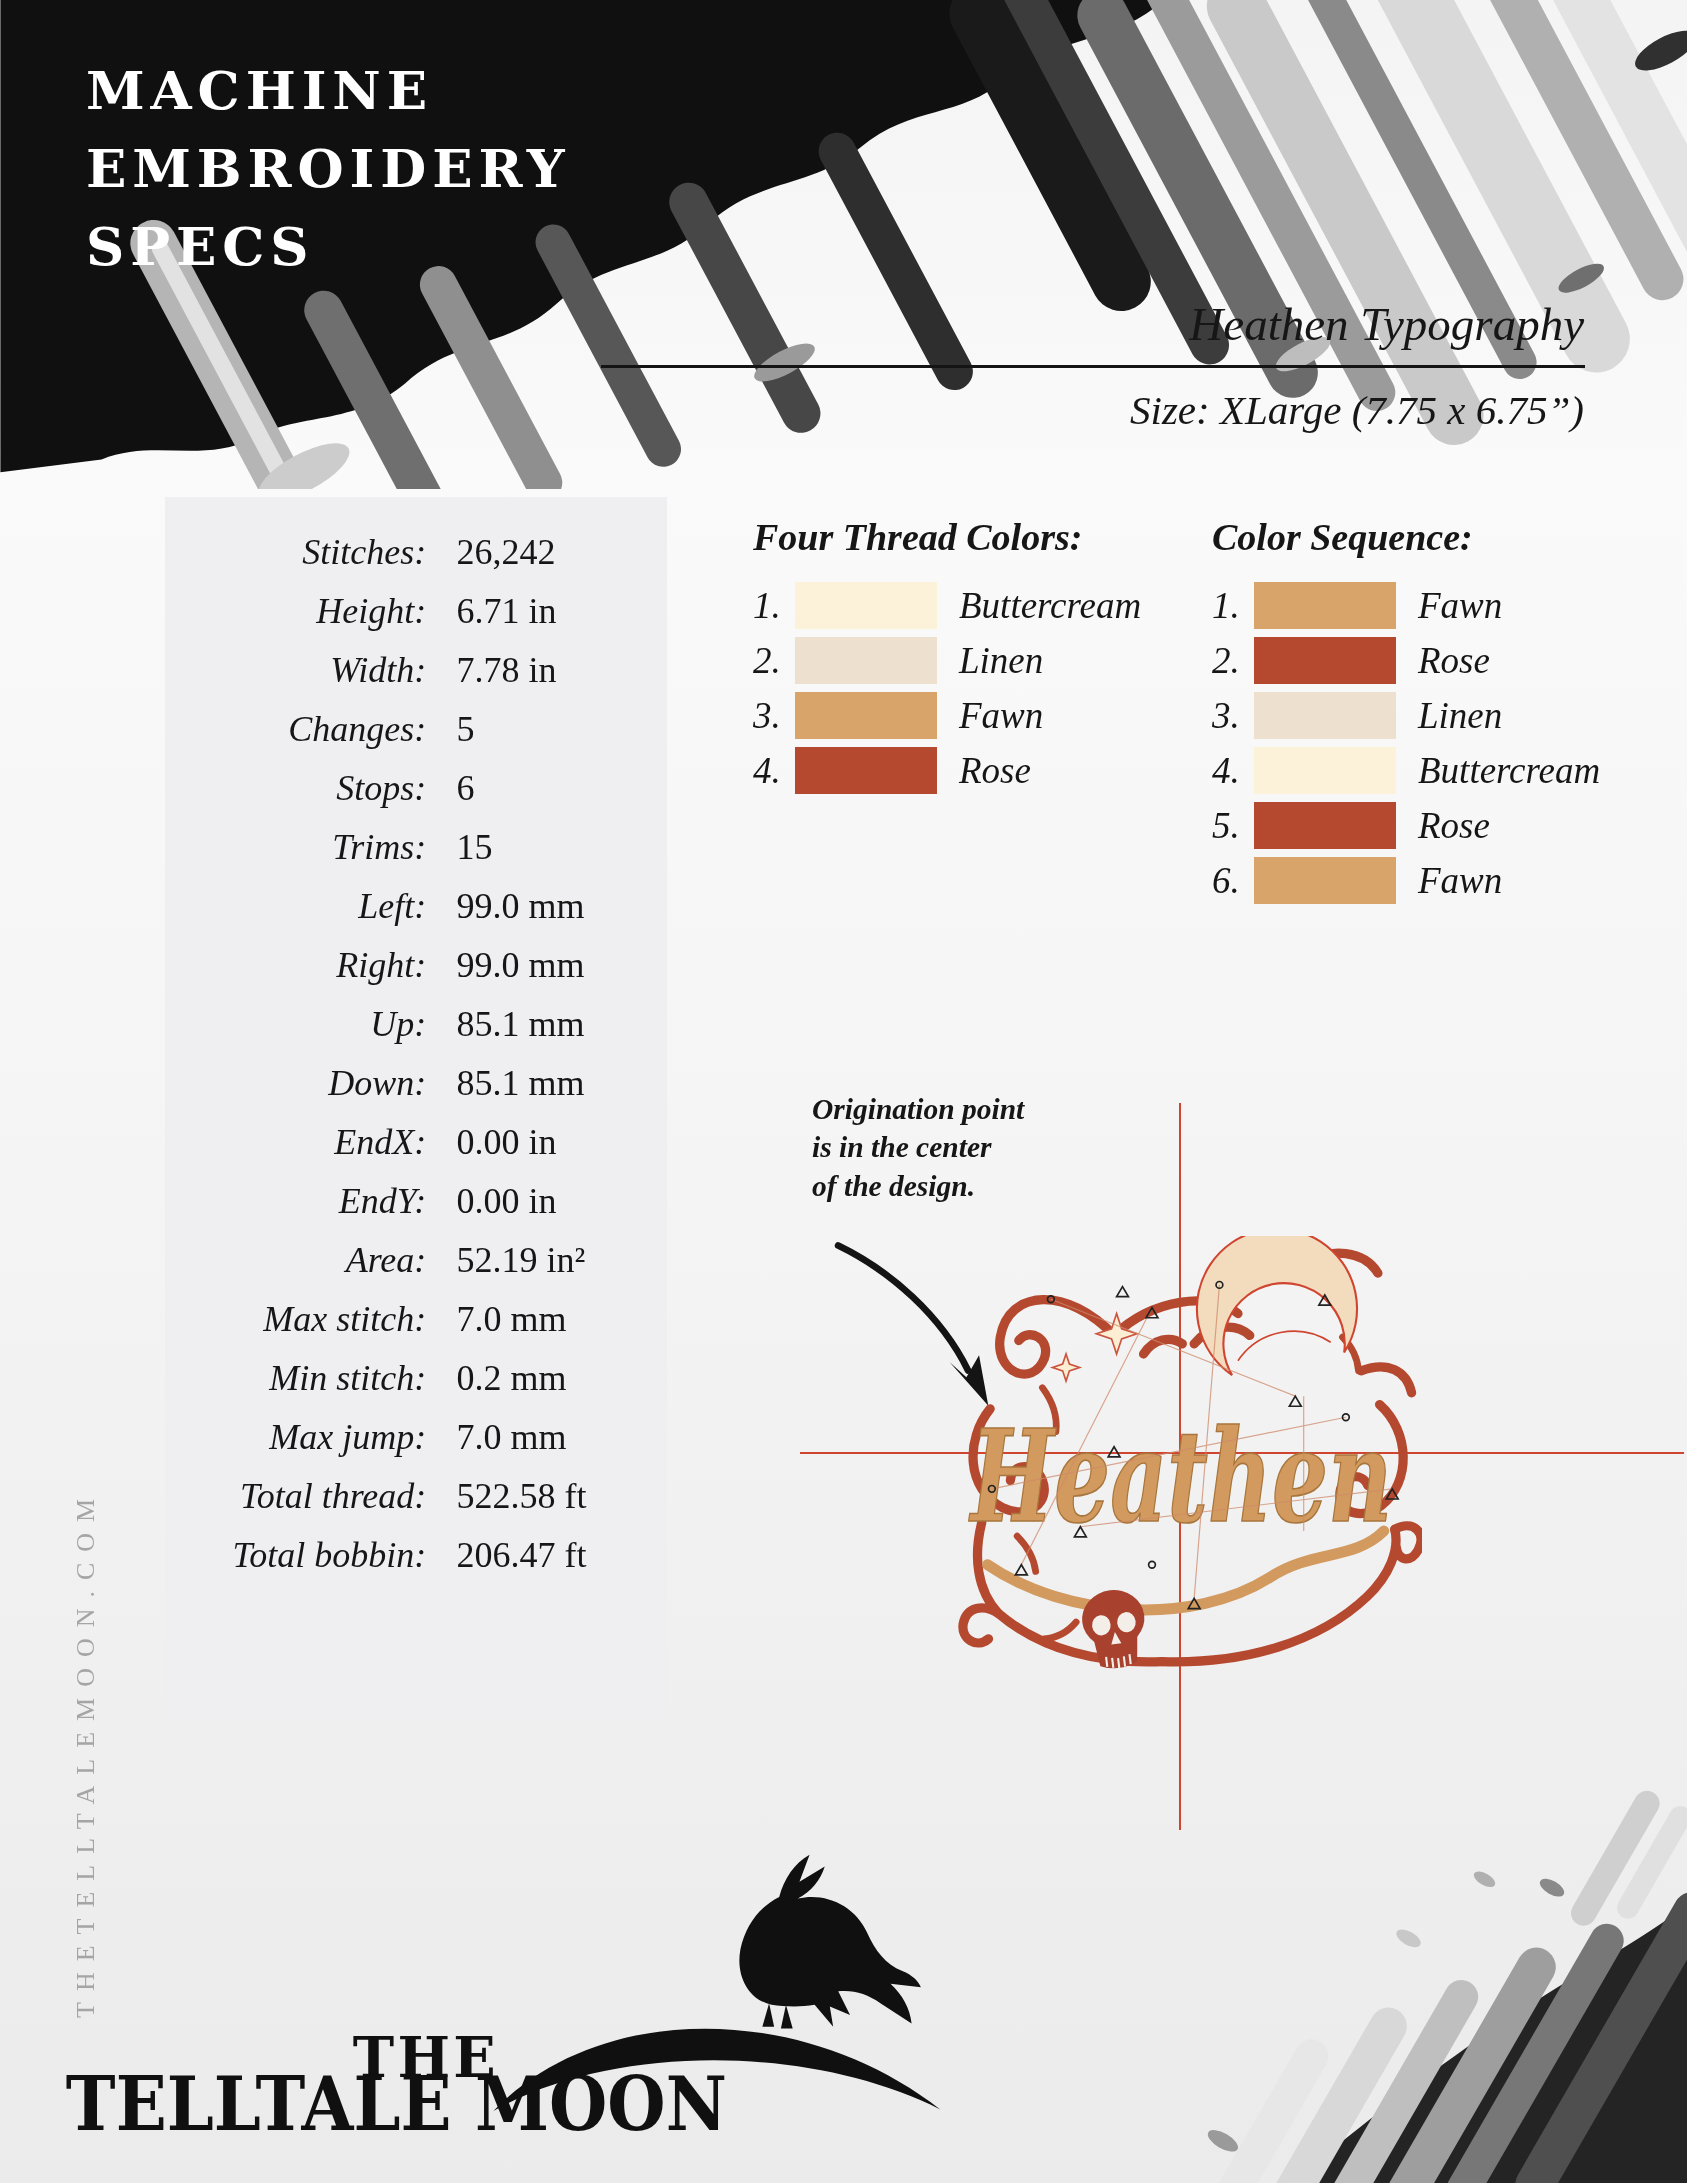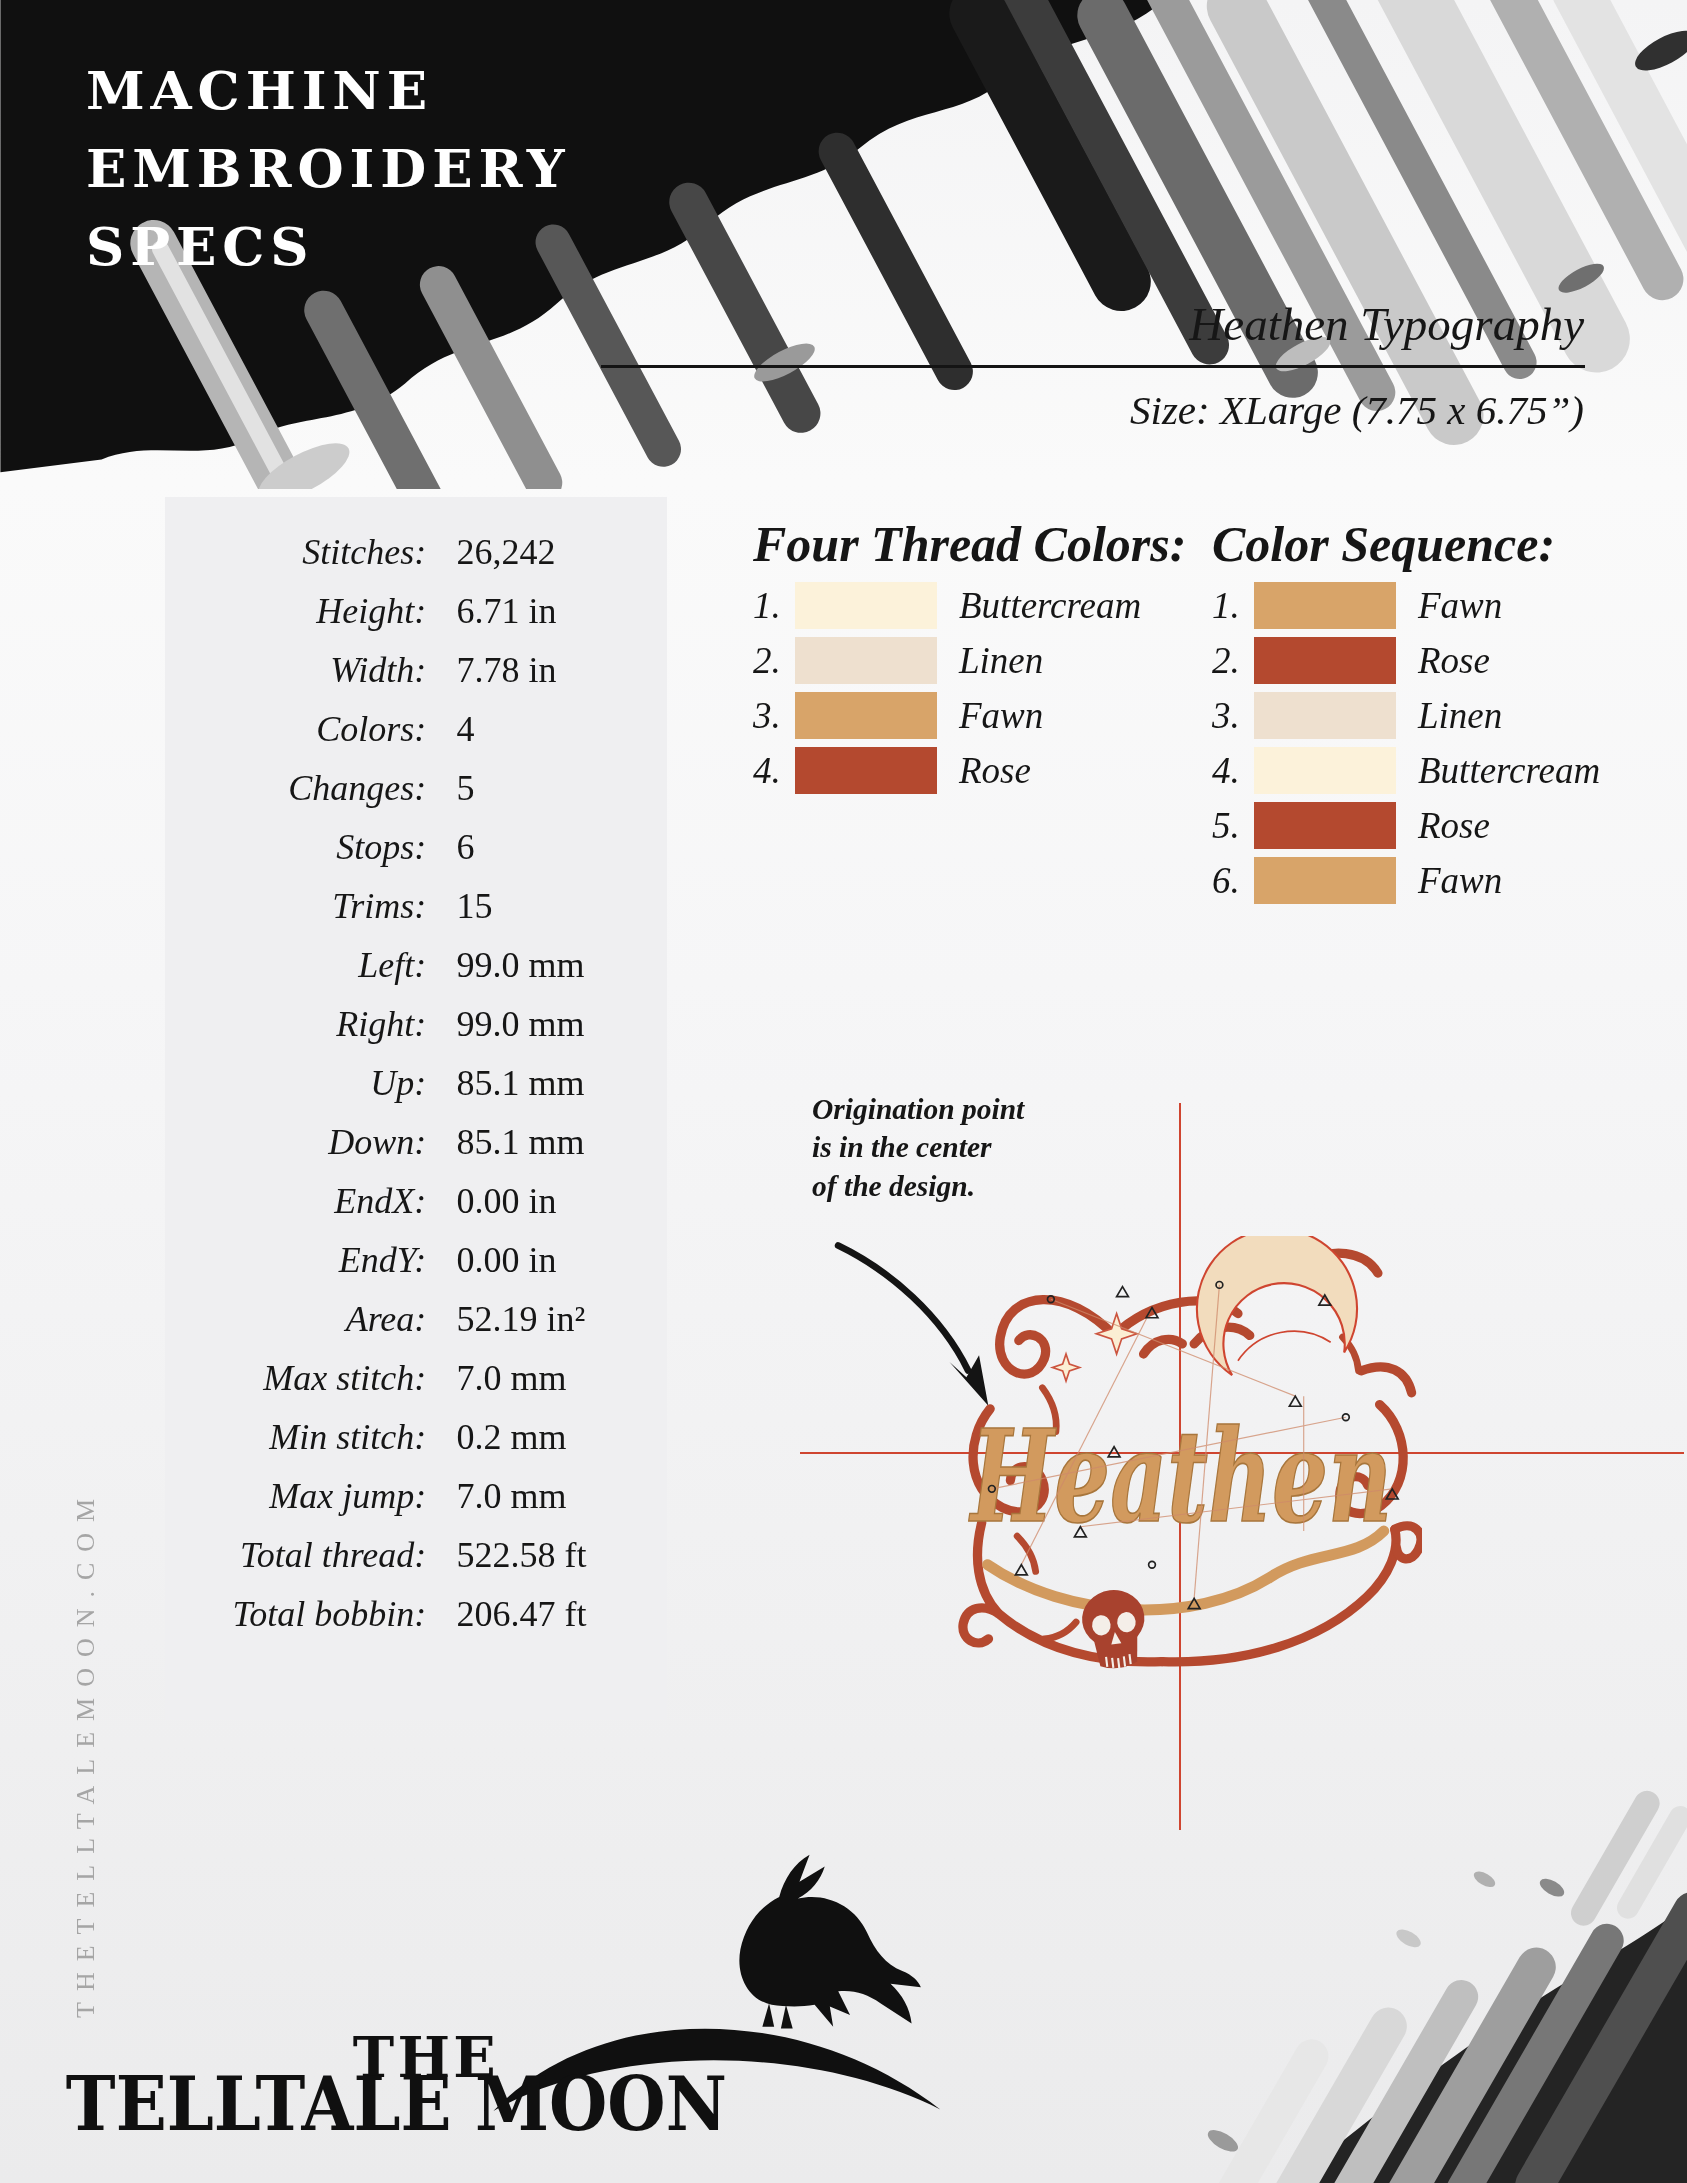--- a/index.html
+++ b/index.html
@@ -14,21 +14,21 @@
       font-weight:700;font-size:53px;letter-spacing:5.9px;line-height:1.47;margin-top:12px;}
   #design-title{right:103px;top:297px;font-size:47px;font-weight:400;font-style:italic;text-align:right;}
   #title-divider{left:601px;top:365px;width:984px;height:3.4px;background:#141414;}
   #size-line{right:103px;top:386px;font-size:41px;font-weight:400;font-style:italic;text-align:right;}
   
   #spec-panel{left:165px;top:497px;width:502px;height:1223px;background:#efeff1;padding-top:25px;box-sizing:border-box;}
   .spec-row{display:flex;height:59px;align-items:center;font-size:36px;}
   .spec-label{width:268px;text-align:right;font-style:italic;padding-right:6.7px;box-sizing:border-box;}
   .spec-value{padding-left:23.6px;}
   
-  .color-heading{font-size:50px;font-style:italic;font-weight:600;}
+  .color-heading{font-size:38px;font-style:italic;font-weight:600;}
   #thread-heading{left:753px;top:515px;}
   #sequence-heading{left:1212px;top:515px;}
   #thread-list{left:753px;top:578px;}
   #sequence-list{left:1212px;top:578px;}
   .color-row{display:flex;height:55px;align-items:center;}
   .color-num{width:42px;font-size:37px;font-style:italic;}
   .color-swatch{width:142px;height:47px;margin-right:22px;}
   .color-name{font-size:37px;font-style:italic;}
   
   #origin-note{left:812px;top:1090px;font-size:29.5px;font-weight:700;font-style:italic;line-height:1.3;}
@@ -99,24 +99,20 @@
       <div class="spec-row">
         <div class="spec-label">Height:</div>
         <div class="spec-value">6.71 in</div>
       </div>
 
       <div class="spec-row">
         <div class="spec-label">Width:</div>
         <div class="spec-value">7.78 in</div>
       </div>
 
-      <div class="spec-row">
-        <div class="spec-label">Colors:</div>
-        <div class="spec-value">4</div>
-      </div>
 
       <div class="spec-row">
         <div class="spec-label">Changes:</div>
         <div class="spec-value">5</div>
       </div>
 
       <div class="spec-row">
         <div class="spec-label">Stops:</div>
         <div class="spec-value">6</div>
       </div>

